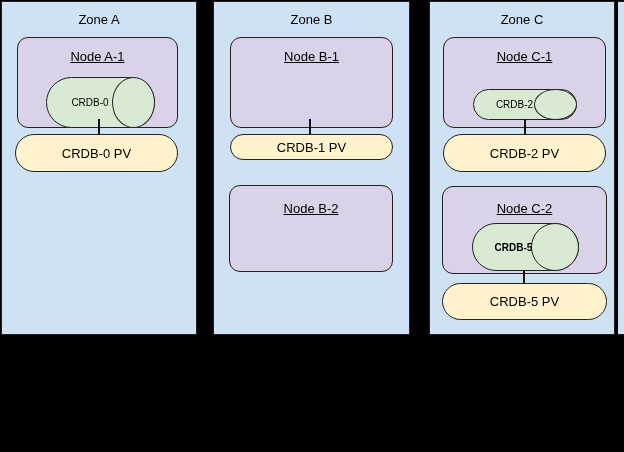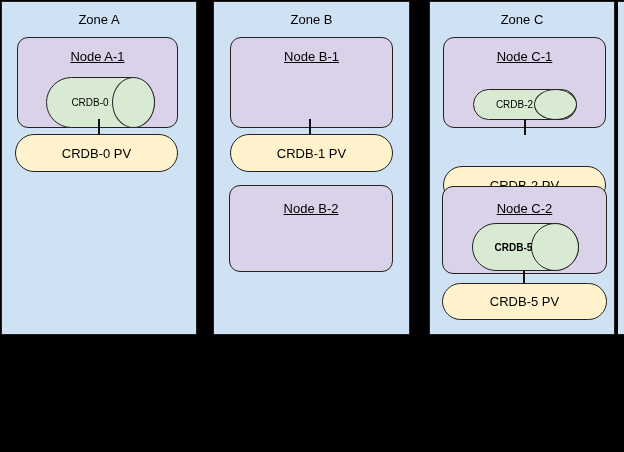--- a/index.html
+++ b/index.html
@@ -100,40 +100,40 @@
     <span>CRDB-0 PV</span>
   </div>
 
   <div class="zone" style="left:213px; width:197px;">
     <div class="zone-title">Zone B</div>
   </div>
   <div class="node" style="left:230px; top:37px; width:163px; height:91px;">
     <div class="node-title" style="top:11px;">Node B-1</div>
   </div>
   <div class="connector" style="left:309px; top:119px; height:16px;"></div>
-  <div class="pv" style="left:230px; top:134px; width:163px; height:38px;">
+  <div class="pv" style="left:230px; top:134px; width:163px; height:26px;">
     <span>CRDB-1 PV</span>
   </div>
   <div class="node" style="left:229px; top:185px; width:164px; height:87px;">
     <div class="node-title" style="top:15px;">Node B-2</div>
   </div>
 
   <div class="zone" style="left:429px; width:186px;">
     <div class="zone-title">Zone C</div>
   </div>
   <div class="node" style="left:443px; top:37px; width:163px; height:91px;">
     <div class="node-title" style="top:11px;">Node C-1</div>
   </div>
   <div class="cyl" style="left:473px; top:77px; width:104px; height:31px;margin-top:12px;">
     <div class="cyl-body"></div>
     <div class="cyl-cap" style="width:43px;"></div>
     <div class="cyl-label" style="padding-right:21px;">CRDB-2</div>
   </div>
   <div class="connector" style="left:524px; top:119px; height:16px;"></div>
-  <div class="pv" style="left:443px; top:134px; width:163px; height:38px;margin-top:32px;">
+  <div class="pv" style="left:443px; top:134px; width:163px; height:38px;">
     <span>CRDB-2 PV</span>
   </div>
   <div class="node" style="left:442px; top:186px; width:165px; height:88px;">
     <div class="node-title" style="top:14px;">Node C-2</div>
   </div>
   <div class="cyl" style="left:472px; top:223px; width:107px; height:48px;font-weight:bold;">
     <div class="cyl-body"></div>
     <div class="cyl-cap" style="width:48px;"></div>
     <div class="cyl-label" style="padding-right:24px;">CRDB-5</div>
   </div>

